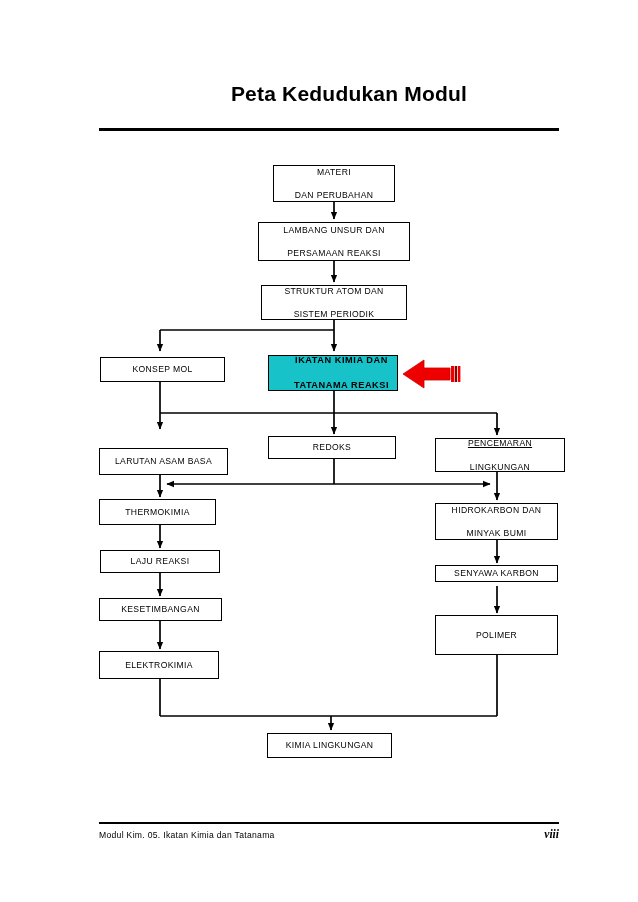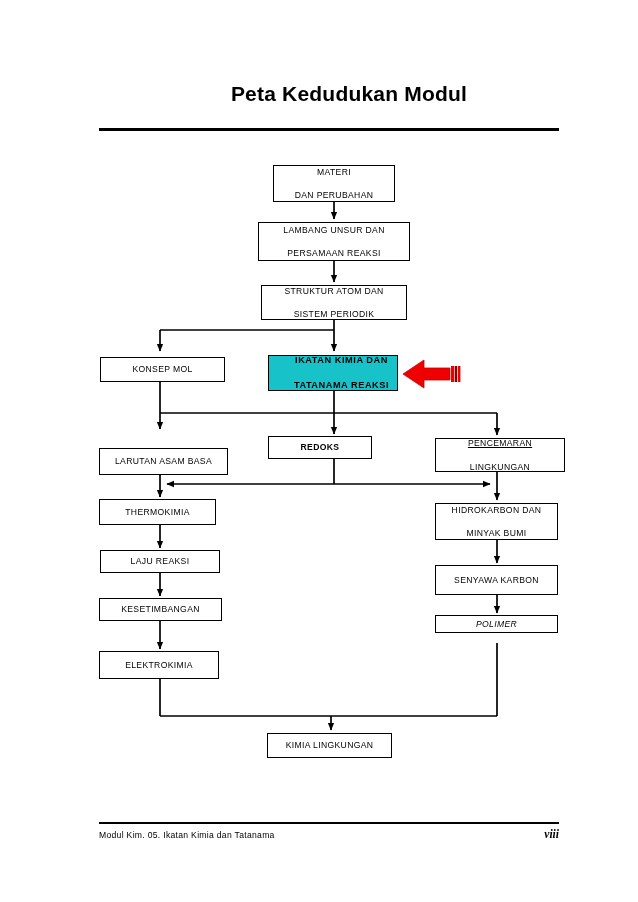--- a/index.html
+++ b/index.html
@@ -199,21 +199,21 @@
 
     <div class="node highlight" style="left:268px; top:355px; width:130px; height:36px;padding-left:20px;">
       <span class="ln">IKATAN KIMIA DAN</span>
       <span class="ln">TATANAMA REAKSI</span>
     </div>
 
     <div class="node" style="left:99px; top:432px; width:129px; height:27px;margin-top:16px;">
       <span class="ln">LARUTAN ASAM BASA</span>
     </div>
 
-    <div class="node" style="left:268px; top:436px; width:104px; height:23px;font-weight:bold;">
+    <div class="node" style="left:268px; top:436px; width:128px; height:23px;">
       <span class="ln">REDOKS</span>
     </div>
 
     <div class="node" style="left:435px; top:438px; width:130px; height:34px;text-decoration:underline;">
       <span class="ln">PENCEMARAN</span>
       <span class="ln">LINGKUNGAN</span>
     </div>
 
     <div class="node" style="left:99px; top:499px; width:117px; height:26px;">
       <span class="ln">THERMOKIMIA</span>
@@ -221,29 +221,29 @@
 
     <div class="node" style="left:435px; top:503px; width:123px; height:37px;">
       <span class="ln">HIDROKARBON DAN</span>
       <span class="ln">MINYAK BUMI</span>
     </div>
 
     <div class="node" style="left:100px; top:550px; width:120px; height:23px;">
       <span class="ln">LAJU REAKSI</span>
     </div>
 
-    <div class="node" style="left:435px; top:565px; width:123px; height:30px;">
+    <div class="node" style="left:435px; top:565px; width:123px; height:17px;">
       <span class="ln">SENYAWA KARBON</span>
     </div>
 
     <div class="node" style="left:99px; top:598px; width:123px; height:23px;">
       <span class="ln">KESETIMBANGAN</span>
     </div>
 
-    <div class="node" style="left:435px; top:615px; width:123px; height:18px;font-style:italic;">
+    <div class="node" style="left:435px; top:615px; width:123px; height:40px;">
       <span class="ln">POLIMER</span>
     </div>
 
     <div class="node" style="left:99px; top:651px; width:120px; height:28px;">
       <span class="ln">ELEKTROKIMIA</span>
     </div>
 
     <div class="node" style="left:267px; top:733px; width:125px; height:25px;">
       <span class="ln">KIMIA LINGKUNGAN</span>
     </div>

